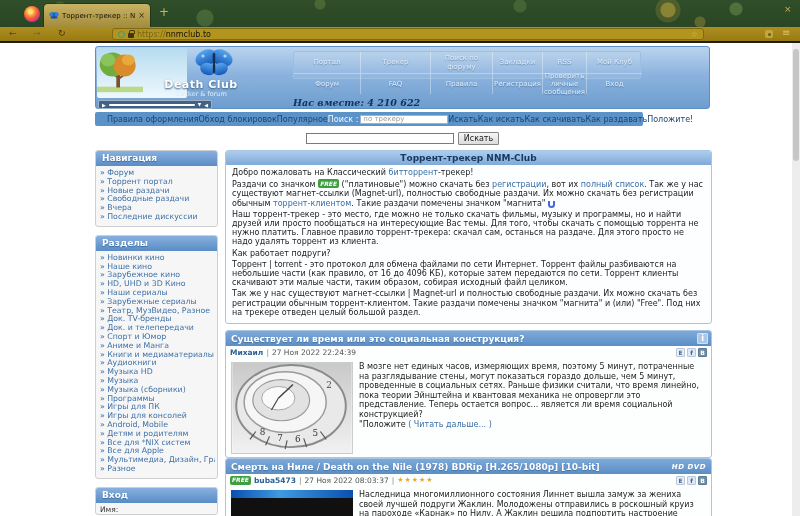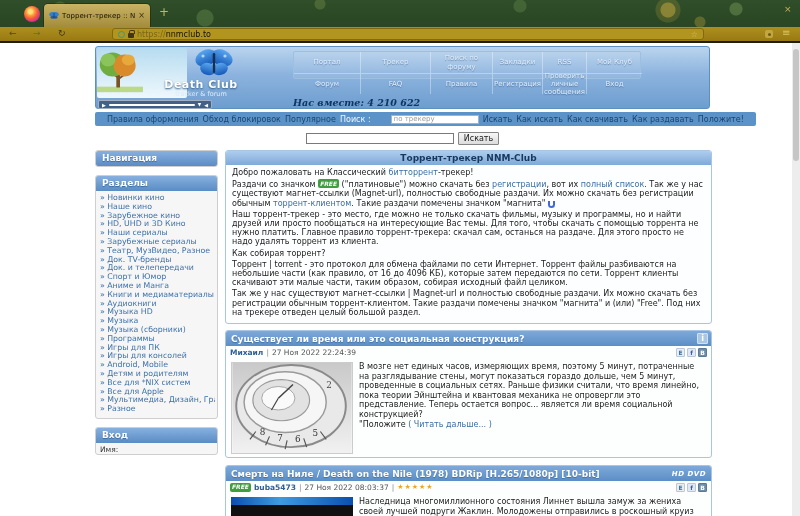--- a/index.html
+++ b/index.html
@@ -70,24 +70,24 @@
     background:rgba(255,255,255,.08);border:1px solid #9cc0e4;border-radius:2px}
   .mcell{display:flex;align-items:center;justify-content:center;text-align:center;font-size:7px;line-height:1.15;
     color:#e2effc;border-left:1px solid rgba(255,255,255,.35);border-top:1px solid rgba(255,255,255,.35);
     cursor:pointer;padding:0 2px;text-shadow:0 1px 1px rgba(40,70,110,.5)}
   .mcell:nth-child(6n+1){border-left:none}
   .mcell:nth-child(-n+6){border-top:none}
   .together{position:absolute;left:197px;top:50px;width:348px;text-align:left;
     font-family:"DejaVu Serif",serif;font-style:italic;font-weight:bold;font-size:9.5px;color:#0e3563}
 
   
-  .navstrip{position:absolute;left:95px;top:69px;width:661px;height:14px;background:#5b93c9;border-radius:2px;
+  .navstrip{position:absolute;left:95px;top:69px;width:548px;height:14px;background:#5b93c9;border-radius:2px;
     display:flex;align-items:center;justify-content:space-between;padding:0 12px;font-size:8px}
   .nv-l{color:#1a4470;cursor:pointer;white-space:nowrap}
-  .nv-grp{display:flex;align-items:center;gap:20px}
+  .nv-grp{display:flex;align-items:center;gap:2px}
   .nv-lbl{color:#f0f6fc;white-space:nowrap}
   .nv-in{width:88px;height:9px;border:1px solid #98b6d4;font-size:7px;padding:0 2px;color:#666;background:#fff;font-family:inherit}
   .nv-in::placeholder{color:#999}
 
   .srow{position:absolute;left:95px;top:87px;width:615px;height:16px;display:flex;justify-content:center;align-items:center;gap:4px}
   .s-in{width:148px;height:11px;border:1px solid #7a7a7a;font-size:8px;padding:0 2px;font-family:inherit}
   .s-btn{font-size:8px;height:13px;padding:0 5px;background:linear-gradient(#f6f6f6,#dcdcdc);
     border:1px solid #858585;border-radius:1px;cursor:pointer;font-family:inherit;color:#222}
 
   
@@ -105,21 +105,21 @@
   .box-title{height:14px;line-height:14px;text-align:center;font-size:9px;font-weight:bold;color:#17395f;
     background:linear-gradient(#aecdee,#7fa9d8)}
   .wbody{padding:3px 6px 4px;font-size:8px;line-height:9.2px;color:#222}
   .wbody p{margin:0 0 2px}
   .lnk{color:#3a6ea5;cursor:pointer}
   .free{display:inline-block;background:#3f9e3f;color:#fff;font-weight:bold;font-style:italic;font-size:6px;
     padding:0 2px;border-radius:2px;vertical-align:1px}
   .magnet{display:inline-block;width:7px;height:7px;border:2px solid #4468d8;border-top:none;
     border-radius:0 0 5px 5px;vertical-align:-2px;margin-left:2px}
 
-  .art{border:1px solid #a8c6e4;border-radius:3px;overflow:hidden;margin-bottom:7px;background:#fdfefe}
+  .art{border:1px solid #a8c6e4;border-radius:3px;overflow:hidden;background:#fdfefe}
   .art-h{display:flex;align-items:center;height:15px;background:linear-gradient(#7ea9da,#5b8ec6)}
   .art-t{font-size:9px;font-weight:bold;color:#fff;padding-left:5px;text-shadow:0 1px 1px #44709f;
     white-space:nowrap;overflow:hidden;cursor:pointer}
   .info-i{margin-left:auto;margin-right:3px;width:11px;height:11px;background:#a9c7e7;border:1px solid #cfe2f5;
     color:#fff;font-weight:bold;font-size:8px;display:flex;align-items:center;justify-content:center;border-radius:1px;cursor:pointer;flex:none}
   .hdbadge{margin-left:auto;margin-right:5px;color:#fff;font-style:italic;font-weight:bold;font-size:7px;
     letter-spacing:.5px;white-space:nowrap;flex:none}
   .byline{display:flex;padding:2px 4px;font-size:7.5px;color:#555}
   .auth{font-weight:bold;color:#2f5f96;cursor:pointer}
   .bsep{margin:0 3px;color:#888}
@@ -250,20 +250,28 @@
     </div>
 
     <div class="srow">
       <input class="s-in" style="">
       <button class="s-btn">Искать</button>
     </div>
 
     <div class="sidebar">
       <div class="sbox">
         <div class="sbox-h">Навигация</div>
+        <div class="sitems">
+          <div class="sit">» Форум</div>
+          <div class="sit">» Торрент портал</div>
+          <div class="sit">» Новые раздачи</div>
+          <div class="sit">» Свободные раздачи</div>
+          <div class="sit">» Вчера</div>
+          <div class="sit">» Последние дискуссии</div>
+        </div>
       </div>
       <div class="sbox">
         <div class="sbox-h">Разделы</div>
         <div class="sitems">
           <div class="sit">» Новинки кино</div>
           <div class="sit">» Наше кино</div>
           <div class="sit">» Зарубежное кино</div>
           <div class="sit">» HD, UHD и 3D Кино</div>
           <div class="sit">» Наши сериалы</div>
           <div class="sit">» Зарубежные сериалы</div>
@@ -295,21 +303,21 @@
     </div>
 
     <div class="content">
 
       <div class="wbox">
         <div class="box-title">Торрент-трекер NNM-Club</div>
         <div class="wbody">
           <p><span>Добро пожаловать на Классический </span><span class="lnk">битторрент</span><span>-трекер!</span></p>
           <p><span>Раздачи со значком </span><span class="free">FREE</span><span> ("платиновые") можно скачать без </span><span class="lnk">регистрации</span><span>, вот их </span><span class="lnk">полный список</span><span>. Так же у нас существуют магнет-ссылки (Magnet-url), полностью свободные раздачи. Их можно скачать без регистрации обычным </span><span class="lnk">торрент-клиентом</span><span>. Такие раздачи помечены значком "магнита"</span><span class="magnet"></span></p>
           <p>Наш торрент-трекер - это место, где можно не только скачать фильмы, музыку и программы, но и найти друзей или просто пообщаться на интересующие Вас темы. Для того, чтобы скачать с помощью торрента не нужно платить. Главное правило торрент-трекера: скачал сам, останься на раздаче. Для этого просто не надо удалять торрент из клиента.</p>
-          <p>Как собирая торрент?</p>
+          <p>Как работает подруги?</p>
           <p>Торрент | torrent - это протокол для обмена файлами по сети Интернет. Торрент файлы разбиваются на небольшие части (как правило, от 16 до 4096 КБ), которые затем передаются по сети. Торрент клиенты скачивают эти малые части, таким образом, собирая исходный файл целиком.</p>
           <p>Так же у нас существуют магнет-ссылки | Magnet-url и полностью свободные раздачи. Их можно скачать без регистрации обычным торрент-клиентом. Такие раздачи помечены значком "магнита" и (или) "Free". Под них на трекере отведен целый большой раздел.</p>
         </div>
       </div>
 
       <div class="art">
         <div class="art-h">
           <span class="art-t">Существует ли время или это социальная конструкция?</span>
           <span class="info-i">i</span>
         </div>

